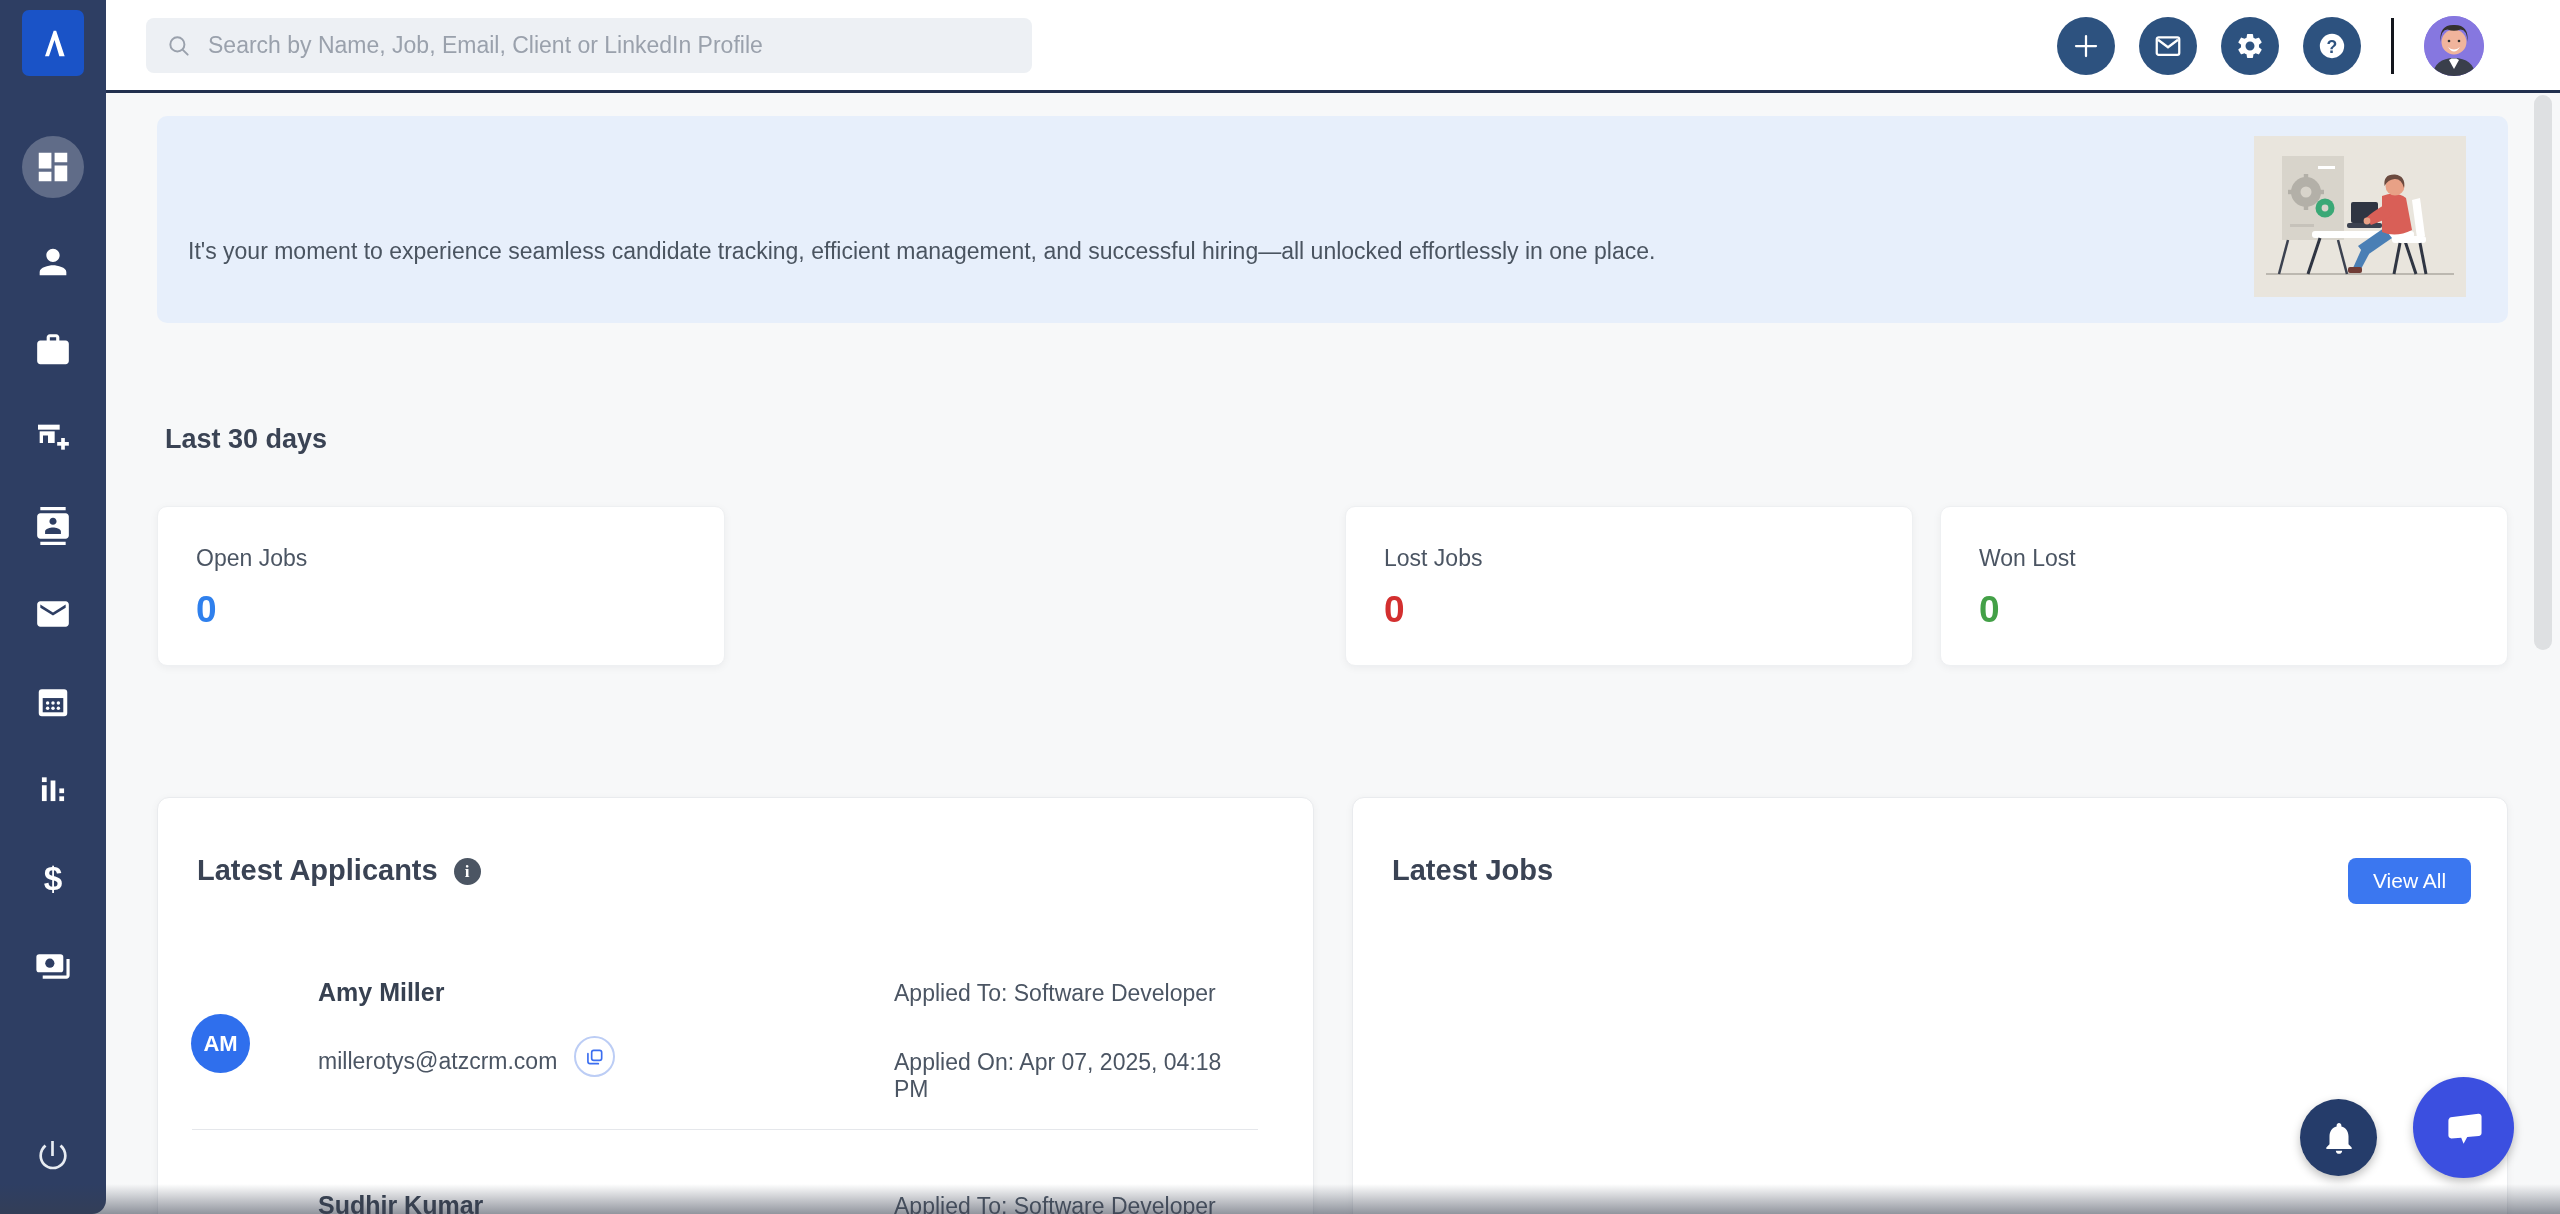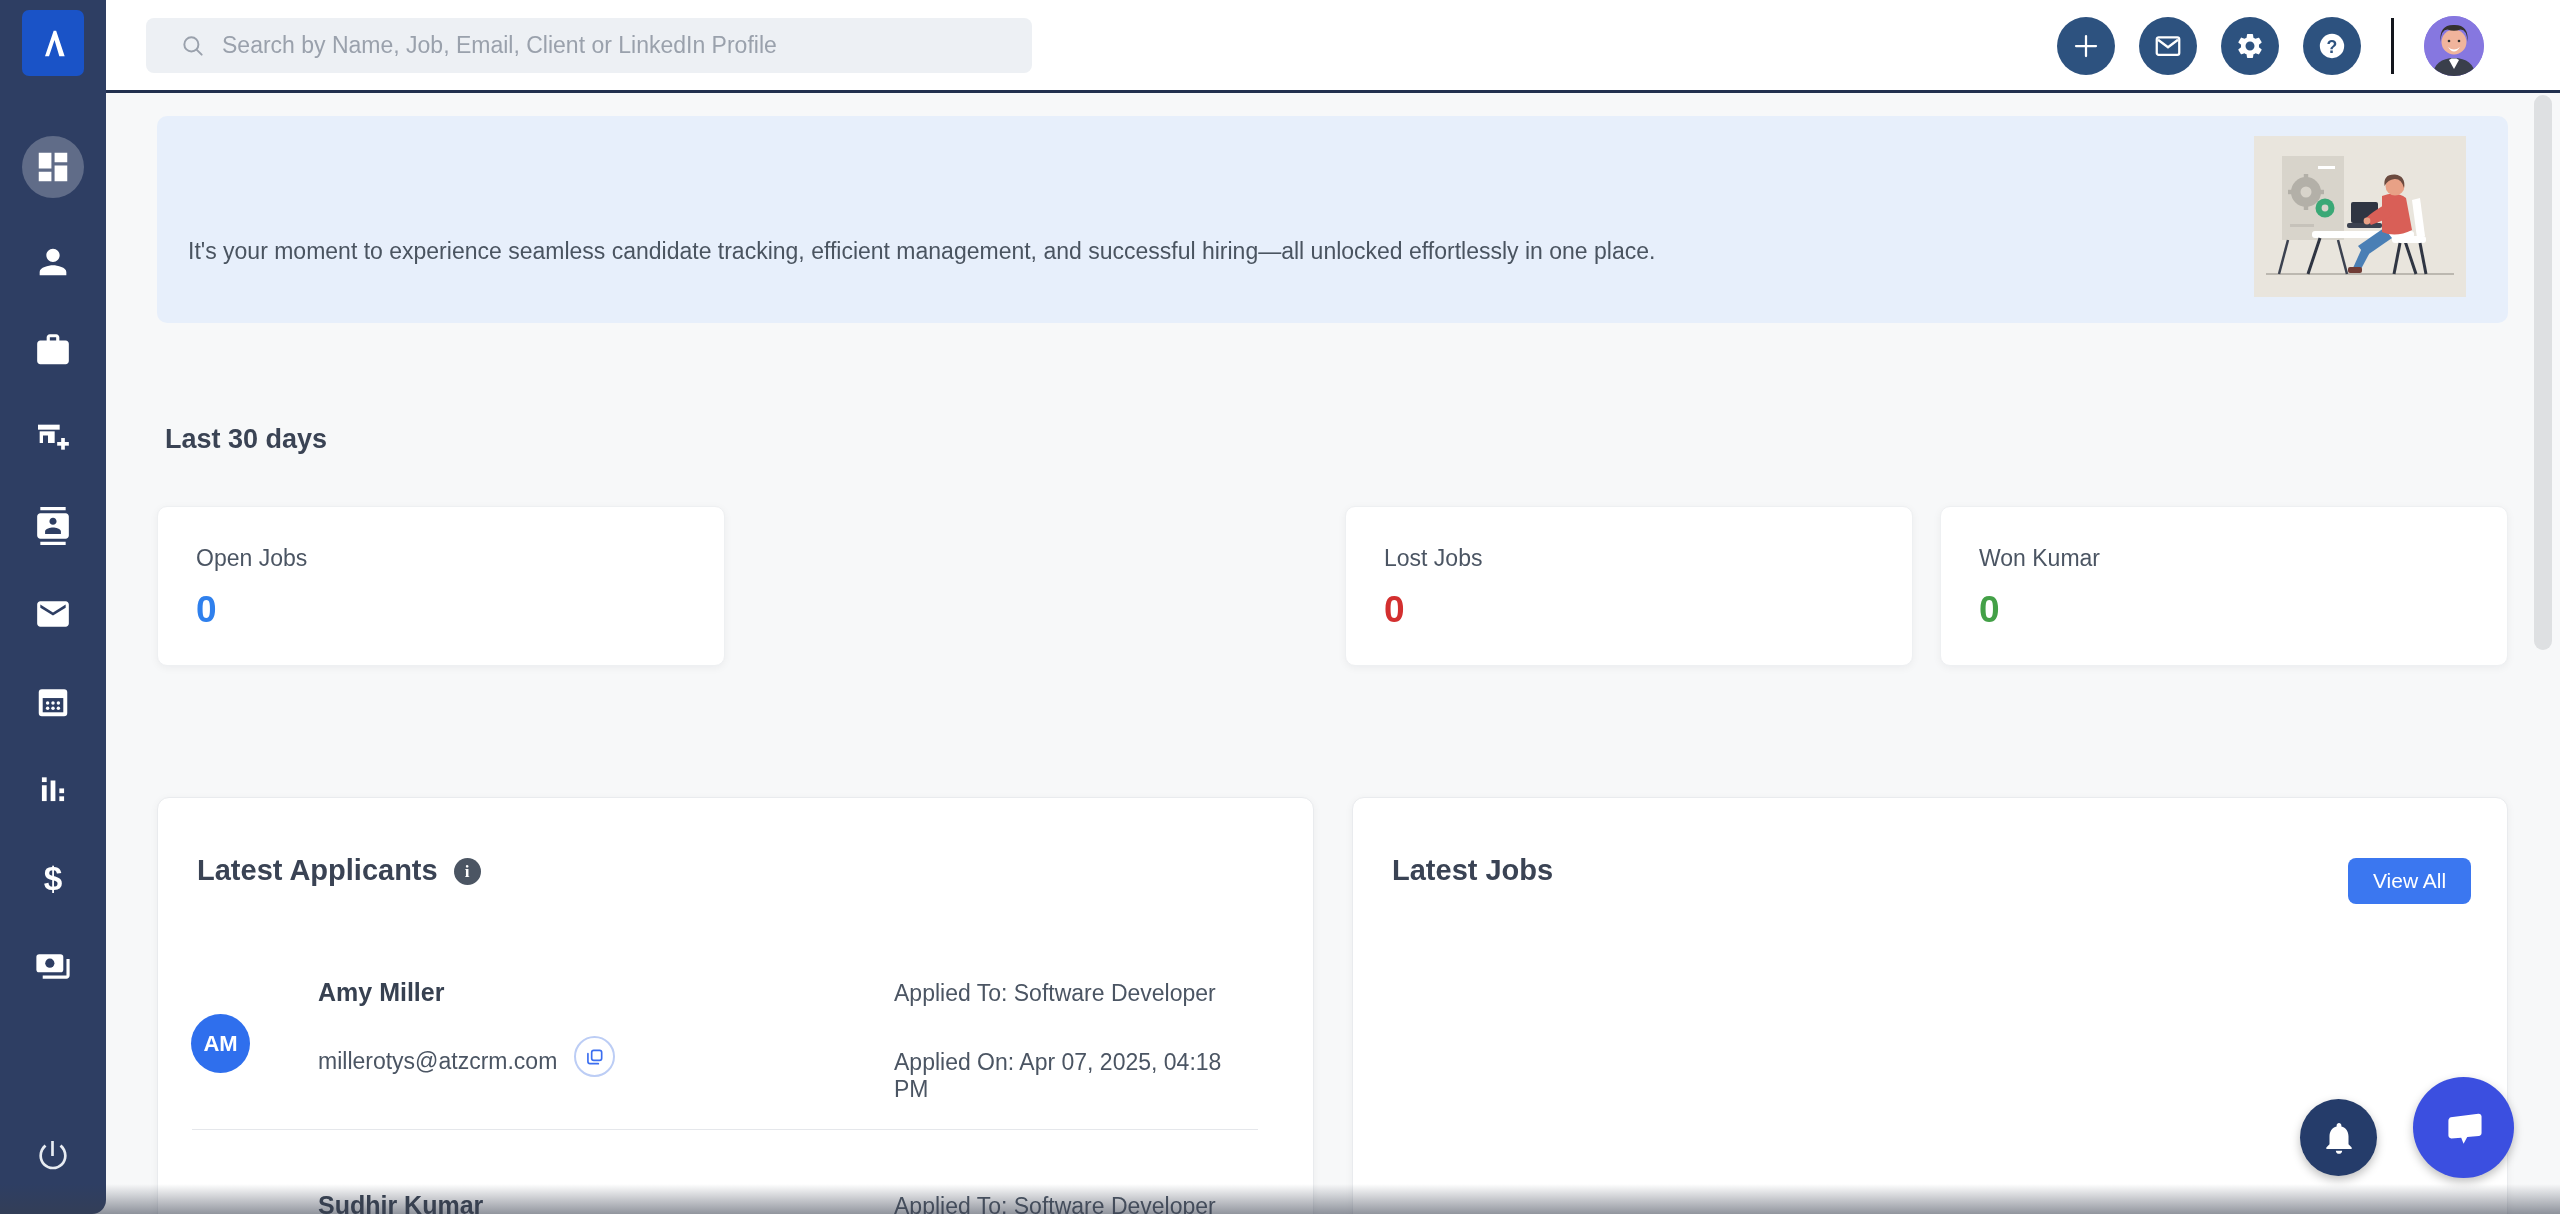--- a/index.html
+++ b/index.html
@@ -9,21 +9,21 @@
   .sidebar{position:absolute;left:0;top:0;width:106px;height:1214px;background:#2e3e63;border-radius:0 0 14px 0;z-index:5;}
   .logo{position:absolute;left:22px;top:10px;width:62px;height:66px;background:#1a53c7;border-radius:7px;display:flex;align-items:center;justify-content:center;}
   .nav{position:absolute;left:0;top:136px;width:106px;display:flex;flex-direction:column;align-items:center;gap:40px;}
   .nav-item{width:62px;height:48px;display:flex;align-items:center;justify-content:center;border-radius:50%;}
   .nav-item.active{height:62px;background:rgba(255,255,255,.24);}
   .nav-item svg{display:block;}
   .logout{position:absolute;left:22px;top:1130px;width:62px;height:52px;display:flex;align-items:center;justify-content:center;}
 
   
   .topbar{position:absolute;left:106px;top:0;right:0;height:90px;background:#ffffff;border-bottom:3px solid #22304f;z-index:4;}
-  .search{position:absolute;left:40px;top:18px;width:886px;height:55px;background:#edf0f4;border-radius:8px;display:flex;align-items:center;padding:0 0 0 34px;box-sizing:border-box;}
+  .search{position:absolute;left:40px;top:18px;width:886px;height:55px;background:#edf0f4;border-radius:8px;display:flex;align-items:center;padding:0 0 0 20px;box-sizing:border-box;}
   .search input{border:none;outline:none;background:transparent;font-family:"Liberation Sans",sans-serif;font-size:23px;color:#3c4453;width:800px;margin-left:14px;}
   .search input::placeholder{color:#9aa1ac;}
   .tb-actions{position:absolute;right:76px;top:16px;display:flex;align-items:center;gap:24px;}
   .tb-btn{width:58px;height:58px;border-radius:50%;background:#2d527f;display:flex;align-items:center;justify-content:center;border:none;cursor:pointer;}
   .tb-divider{width:3px;height:56px;background:#13161c;margin:0 6px;}
   .avatar{width:60px;height:60px;border-radius:50%;overflow:hidden;background:#8677e0;}
 
   
   .banner{position:absolute;left:157px;top:116px;width:2351px;height:207px;background:#e7effb;border-radius:10px;}
   .banner-title{position:absolute;left:31px;top:38px;font-size:41px;font-weight:bold;color:#1d2b4f;letter-spacing:.5px;}
@@ -240,21 +240,21 @@
 
   <div class="card" style="left:157px;">
     <div class="label">Open Jobs</div>
     <div class="value" style="color: rgb(47, 128, 237);">0</div>
   </div>
   <div class="card" style="left:1345px;text-align:center;">
     <div class="label">Lost Jobs</div>
     <div class="value" style="color: rgb(211, 47, 47);">0</div>
   </div>
   <div class="card" style="left:1940px;">
-    <div class="label">Won Kumar</div>
+    <div class="label">Won Lost</div>
     <div class="value" style="color: rgb(67, 160, 71);">0</div>
   </div>
 
   <section class="panel panel-la">
     <div class="panel-title">
       <span>Latest Applicants</span><span class="info-dot">i</span>
     </div>
 
     <div class="app-row row1">
       <div class="app-avatar">AM</div>

